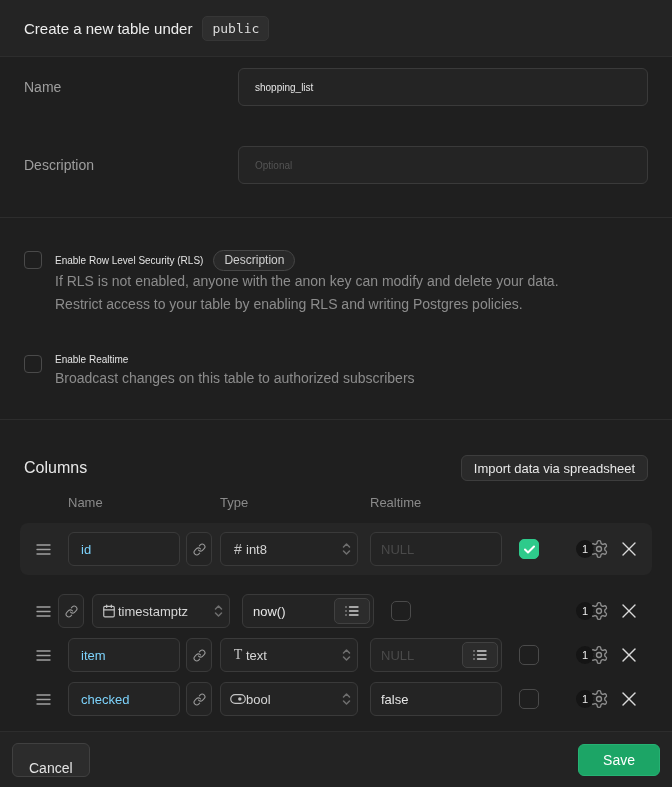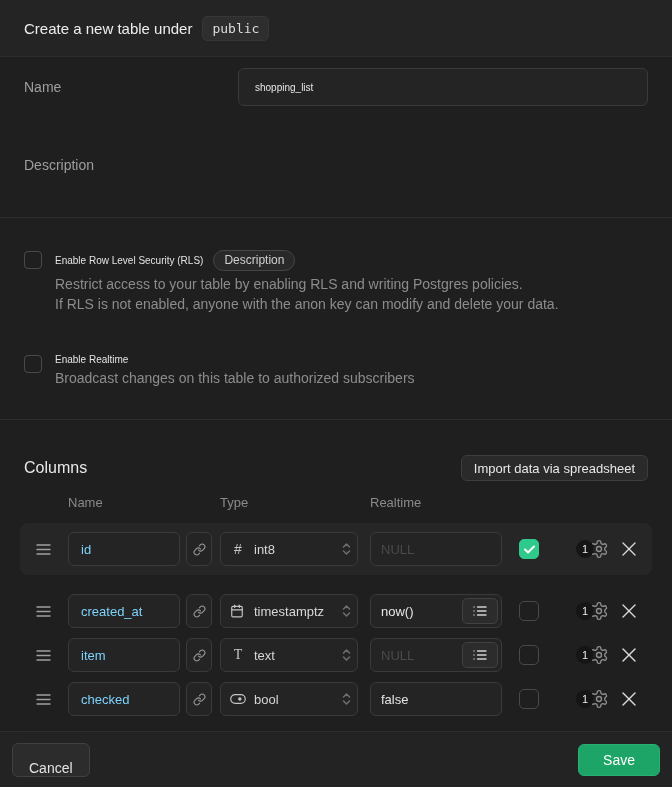--- a/index.html
+++ b/index.html
@@ -106,21 +106,21 @@
     background:#242424; border:1px solid #3a3a3a; border-radius:6px;
     display:flex; align-items:center; justify-content:center;
     color:#999; cursor:pointer;
   }
   .type-select {
     width:138px; height:34px; flex:none; margin-left:8px; position:relative;
     background:#242424; border:1px solid #3a3a3a; border-radius:6px;
     display:flex; align-items:center; padding:0 9px; cursor:pointer;
   }
   .type-icon { width:16px; flex:none; color:#c4c4c4; display:flex; align-items:center; }
-  .type-label { font-size:13px; color:#d6d6d6; margin-left:8px; white-space:nowrap; overflow:hidden; }
+  .type-label { font-size:13px; color:#d6d6d6; white-space:nowrap; overflow:hidden; }
   .select-chevrons { position:absolute; right:6px; top:50%; transform:translateY(-50%); color:#6f6f6f; display:flex; }
   .default-wrap { width:132px; height:34px; flex:none; margin-left:12px; position:relative; }
   .default-input {
     width:100%; height:100%; background:#242424;
     border:1px solid #3a3a3a; border-radius:6px;
     color:#e6e6e6; font-size:13px; padding:0 10px; outline:none;
     font-family:"Liberation Sans", sans-serif;
   }
   .default-input::placeholder { color:#4a4a4a; }
   .suggest-btn {
@@ -173,33 +173,34 @@
     <span class="schema-badge">public</span>
   </div>
 
   <div class="section-fields">
     <div class="field-row">
       <div class="field-label">Name</div>
       <input class="text-input" type="text" value="shopping_list" style="">
     </div>
     <div class="field-row">
       <div class="field-label">Description</div>
+      <input class="text-input" type="text" placeholder="Optional" style="">
     </div>
   </div>
 
   <div class="section-toggles">
     <div class="toggle-row">
       <div class="checkbox"></div>
       <div>
         <div class="toggle-title-line">
           <span class="toggle-title">Enable Row Level Security (RLS)</span>
           <span class="pill-badge">Description</span>
         </div>
+        <div class="toggle-desc" style="margin-top:0">If RLS is not enabled, anyone with the anon key can modify and delete your data.</div>
         <div class="toggle-desc">Restrict access to your table by enabling RLS and writing Postgres policies.</div>
-        <div class="toggle-desc" style="margin-top:0">If RLS is not enabled, anyone with the anon key can modify and delete your data.</div>
       </div>
     </div>
     <div class="toggle-row">
       <div class="checkbox"></div>
       <div>
         <div class="toggle-title-line">
           <span class="toggle-title">Enable Realtime</span>
         </div>
         <div class="toggle-desc">Broadcast changes on this table to authorized subscribers</div>
       </div>
@@ -278,21 +279,20 @@
       <div class="column-row">
         <span class="drag-handle">
           <svg width="15" height="13" viewBox="0 0 15 13">
               <g stroke="currentColor" stroke-width="1.4" stroke-linecap="round">
                 <line x1="1" y1="2" x2="14" y2="2"></line>
                 <line x1="1" y1="6.5" x2="14" y2="6.5"></line>
                 <line x1="1" y1="11" x2="14" y2="11"></line>
               </g>
             </svg>
         </span>
-        <input class="row-name-input" type="text" value="created_at" style="">
         <span class="link-btn">
           <svg width="13" height="13" viewBox="0 0 24 24" fill="none" stroke="currentColor" stroke-width="2" stroke-linecap="round" stroke-linejoin="round">
               <path d="M10 13a5 5 0 0 0 7.54.54l3-3a5 5 0 0 0-7.07-7.07l-1.72 1.71"></path>
               <path d="M14 11a5 5 0 0 0-7.54-.54l-3 3a5 5 0 0 0 7.07 7.07l1.71-1.71"></path>
             </svg>
         </span>
         <div class="type-select">
           <span class="type-icon">
             <svg width="14" height="14" viewBox="0 0 24 24" fill="none" stroke="currentColor" stroke-width="2" stroke-linecap="round" stroke-linejoin="round">
                 <rect x="3" y="4" width="18" height="18" rx="2"></rect>

